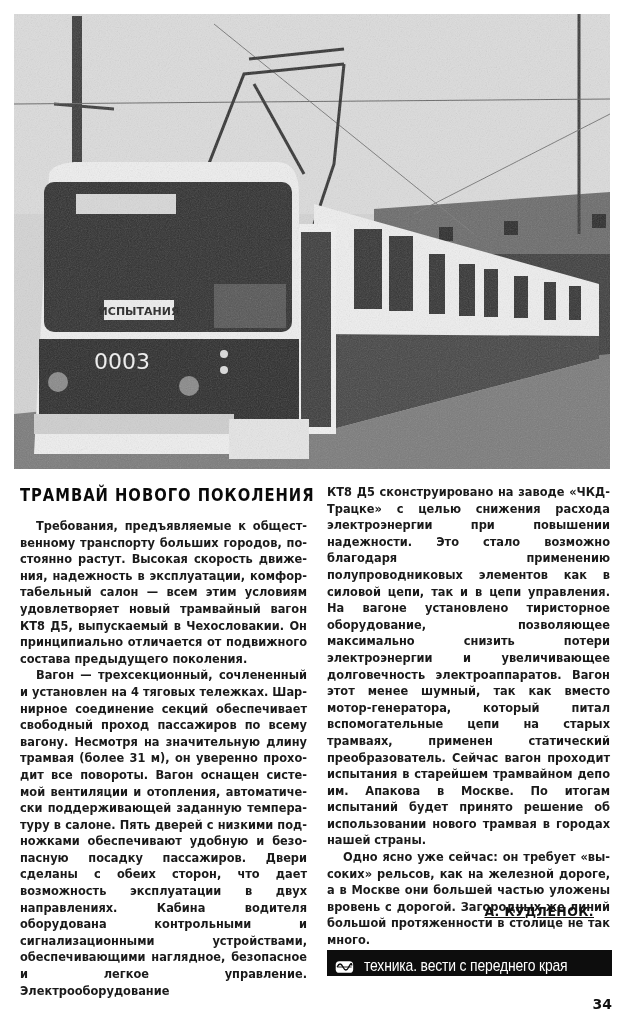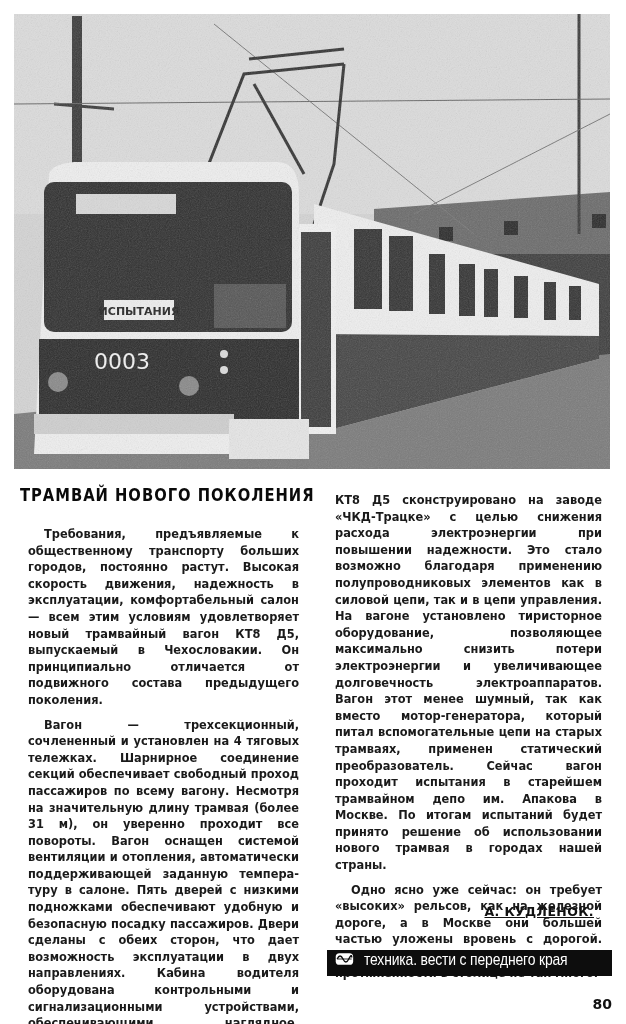--- a/index.html
+++ b/index.html
@@ -40,21 +40,21 @@
   .col {
     position: absolute;
     font-family: "DejaVu Sans", sans-serif;
     font-size: 11.4px;
     line-height: 16.6px;
     font-weight: bold;
     color: #1a1a1a;
     text-align: justify;
     hyphens: manual;
   }
-  .col p { margin: 8px; text-indent: 16px; }
+  .col p { margin: 0; text-indent: 16px; }
   .col-left { left: 20px; top: 518px; width: 287px; }
   .col-right { left: 327px; top: 484px; width: 283px; }
 
   .author {
     position: absolute;
     right: 32px; top: 904px;
     font-weight: bold;
     font-size: 12.5px;
     letter-spacing: 0.4px;
     color: #111;
@@ -66,21 +66,21 @@
     font-weight: bold;
     font-size: 11px;
     color: #111;
     margin-top: 36px;
   }
   .rubric {
     position: absolute;
     left: 327px; top: 950px;
     width: 285px; height: 26px;
     background: #0d0d0d;
-    display: flex; align-items: flex-start;
+    display: flex; align-items: flex-end;
     color: #fff;
   }
   .rubric .logo {
     width: 26px; height: 18px; margin-left: 8px; margin-right: 10px;
   }
   .rubric .txt {
     font-family: "Liberation Sans Narrow", "Liberation Sans", sans-serif;
     font-size: 17px;
     transform: scaleX(0.82);
     transform-origin: left center;
@@ -187,13 +187,13 @@
 
 <div class="rubric">
   <svg class="logo" viewBox="0 0 26 18">
     <rect x="1" y="1" width="24" height="16" rx="5" fill="#fff"></rect>
     <path d="M3,9 Q7,1 11,9 T19,9 T23,7" stroke="#0d0d0d" stroke-width="2" fill="none"></path>
     <line x1="3" y1="9" x2="23" y2="9" stroke="#0d0d0d" stroke-width="1.2"></line>
   </svg>
   <span class="txt">техника. вести с переднего края</span>
 </div>
 
-<div class="page-num">80</div>
+<div class="page-num">34</div>
 
 </body></html>

